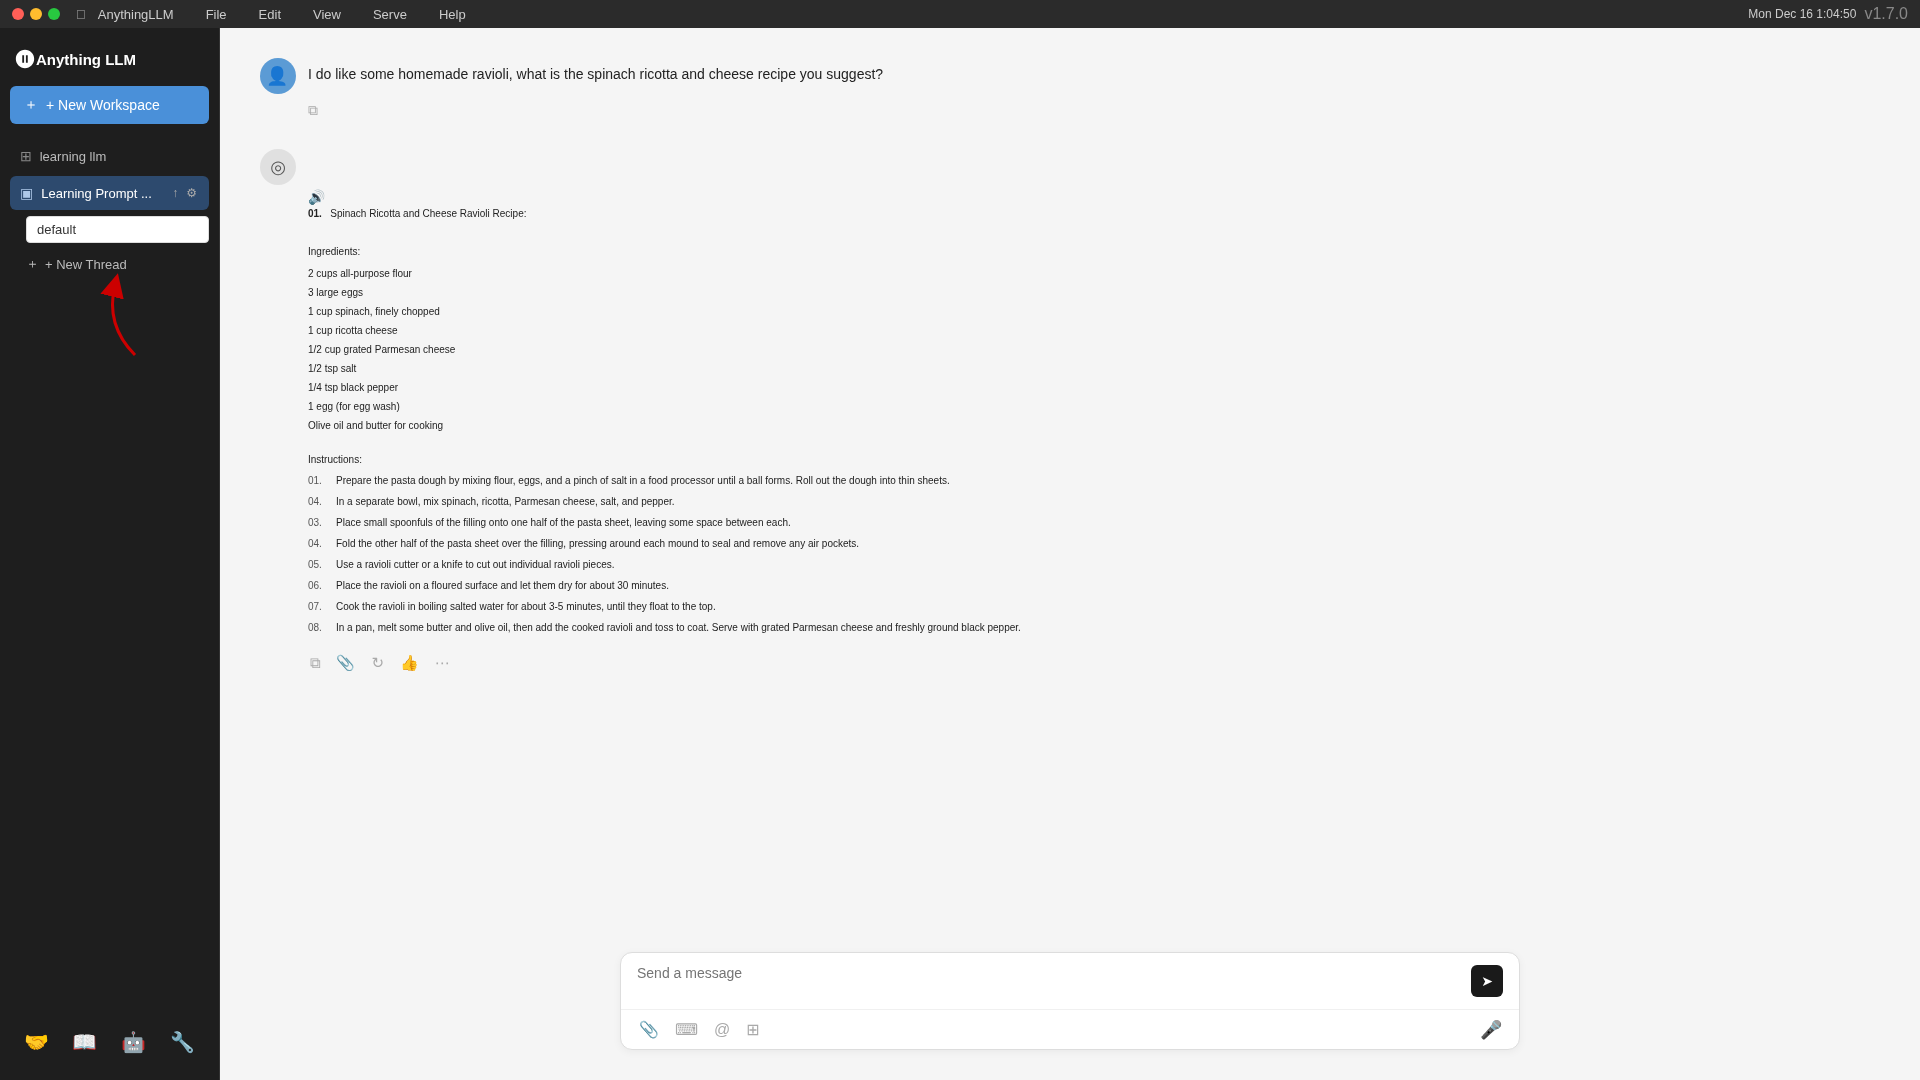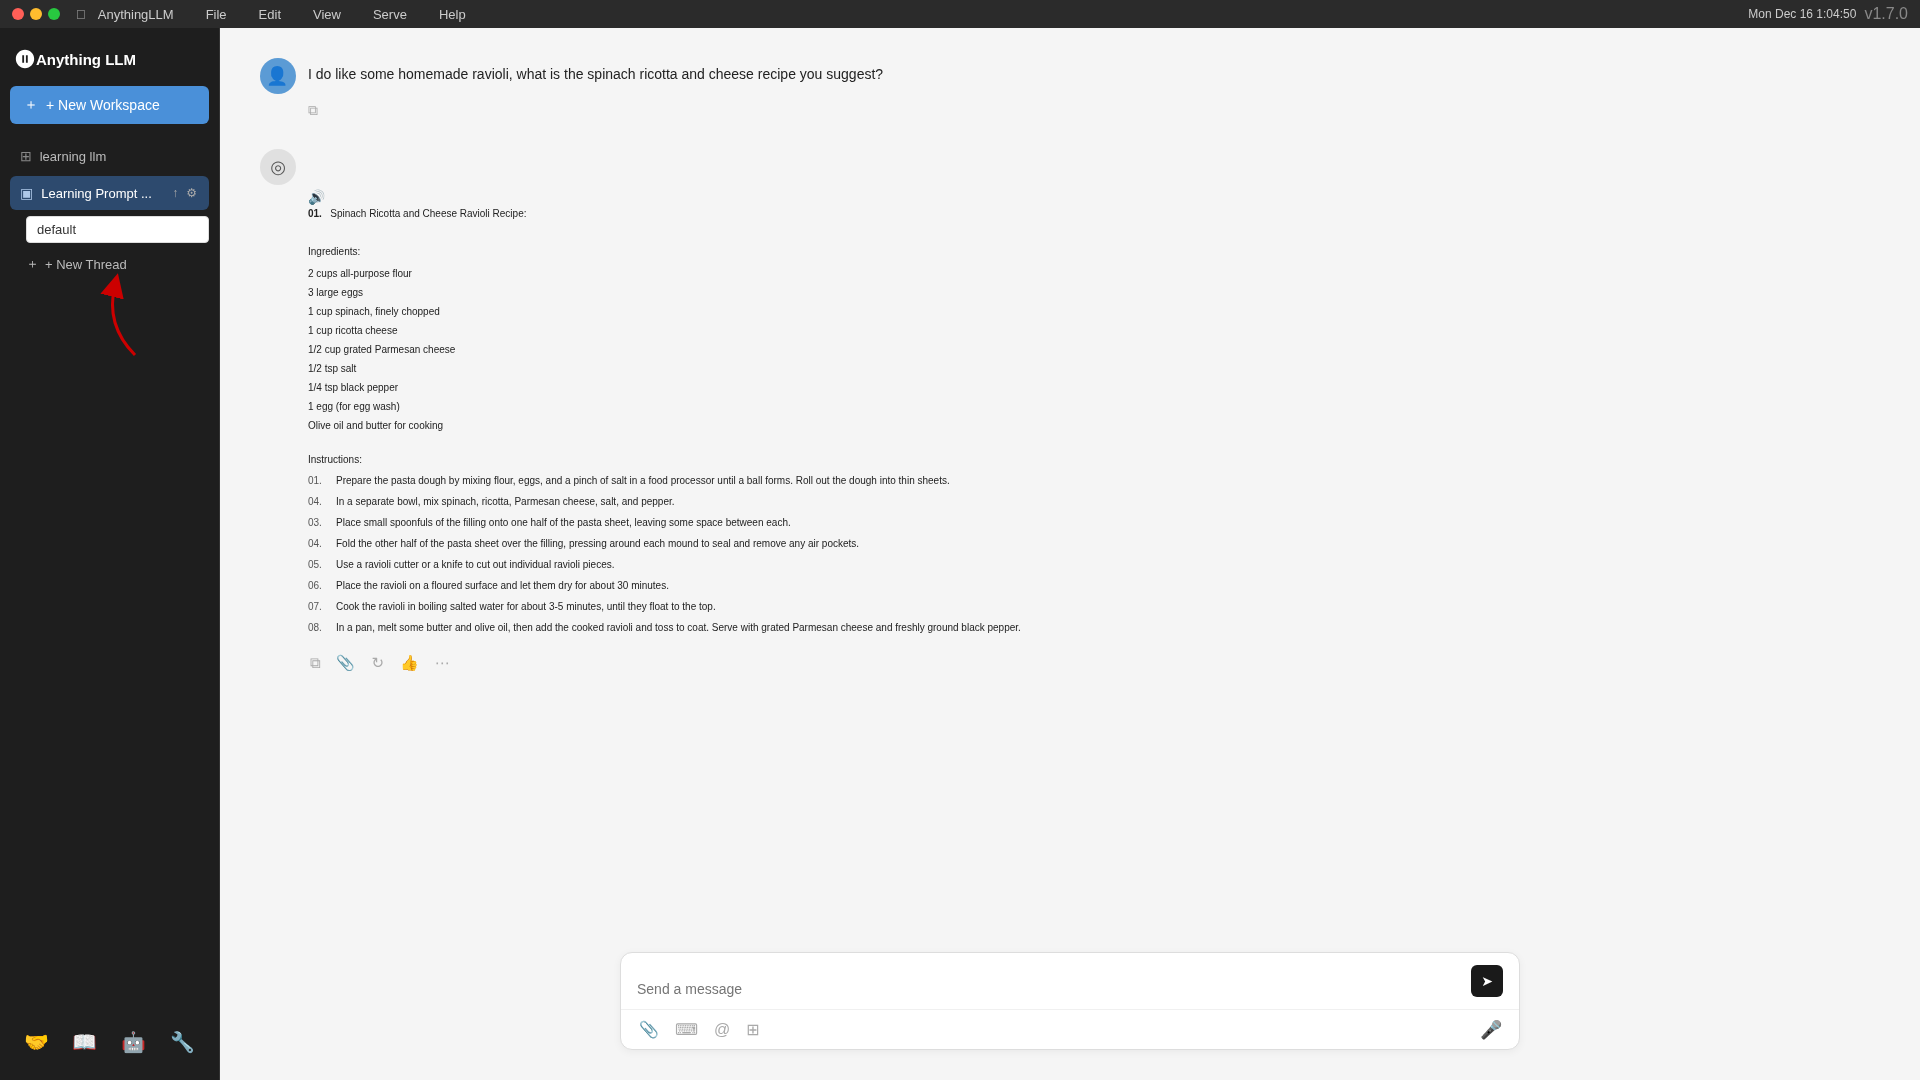--- a/index.html
+++ b/index.html
@@ -302,21 +302,21 @@
       background: #fff;
       border-radius: 12px;
       border: 1px solid #ddd;
       overflow: hidden;
       max-width: 900px;
       margin: 0 auto;
       box-shadow: 0 2px 8px rgba(0,0,0,0.05);
     }
     .input-row {
       display: flex;
-      align-items: flex-end;
+      align-items: flex-start;
       padding: 12px 16px;
     }
     .message-input {
       flex: 1;
       border: none;
       outline: none;
       font-size: 14px;
       color: #333;
       background: transparent;
     }

